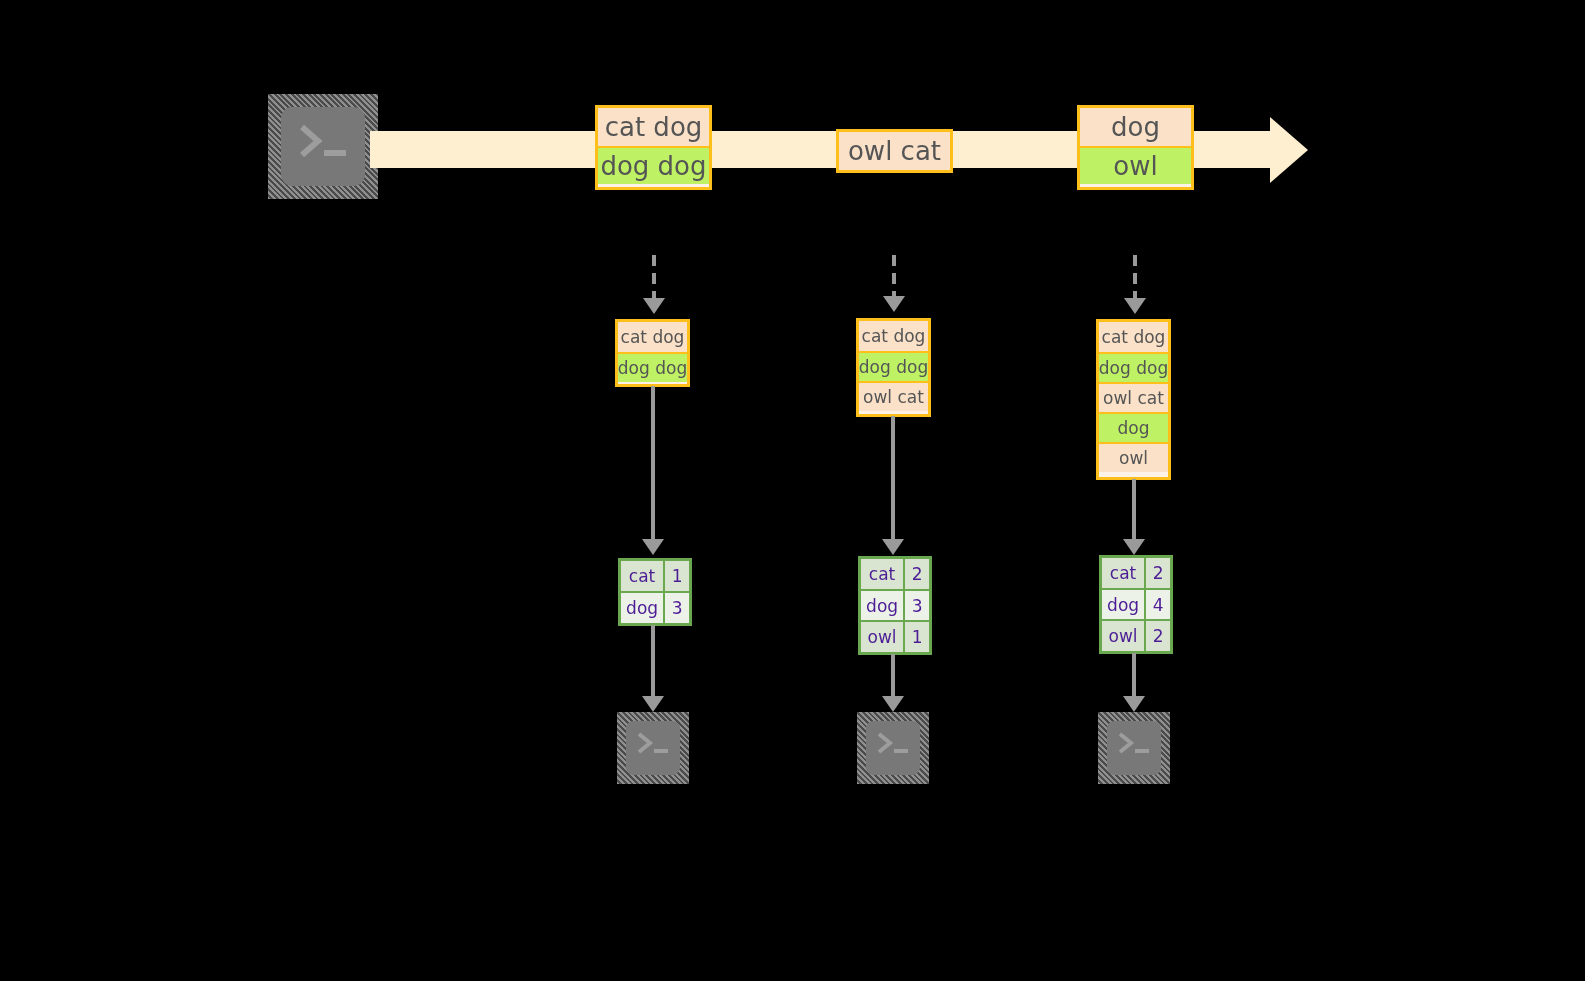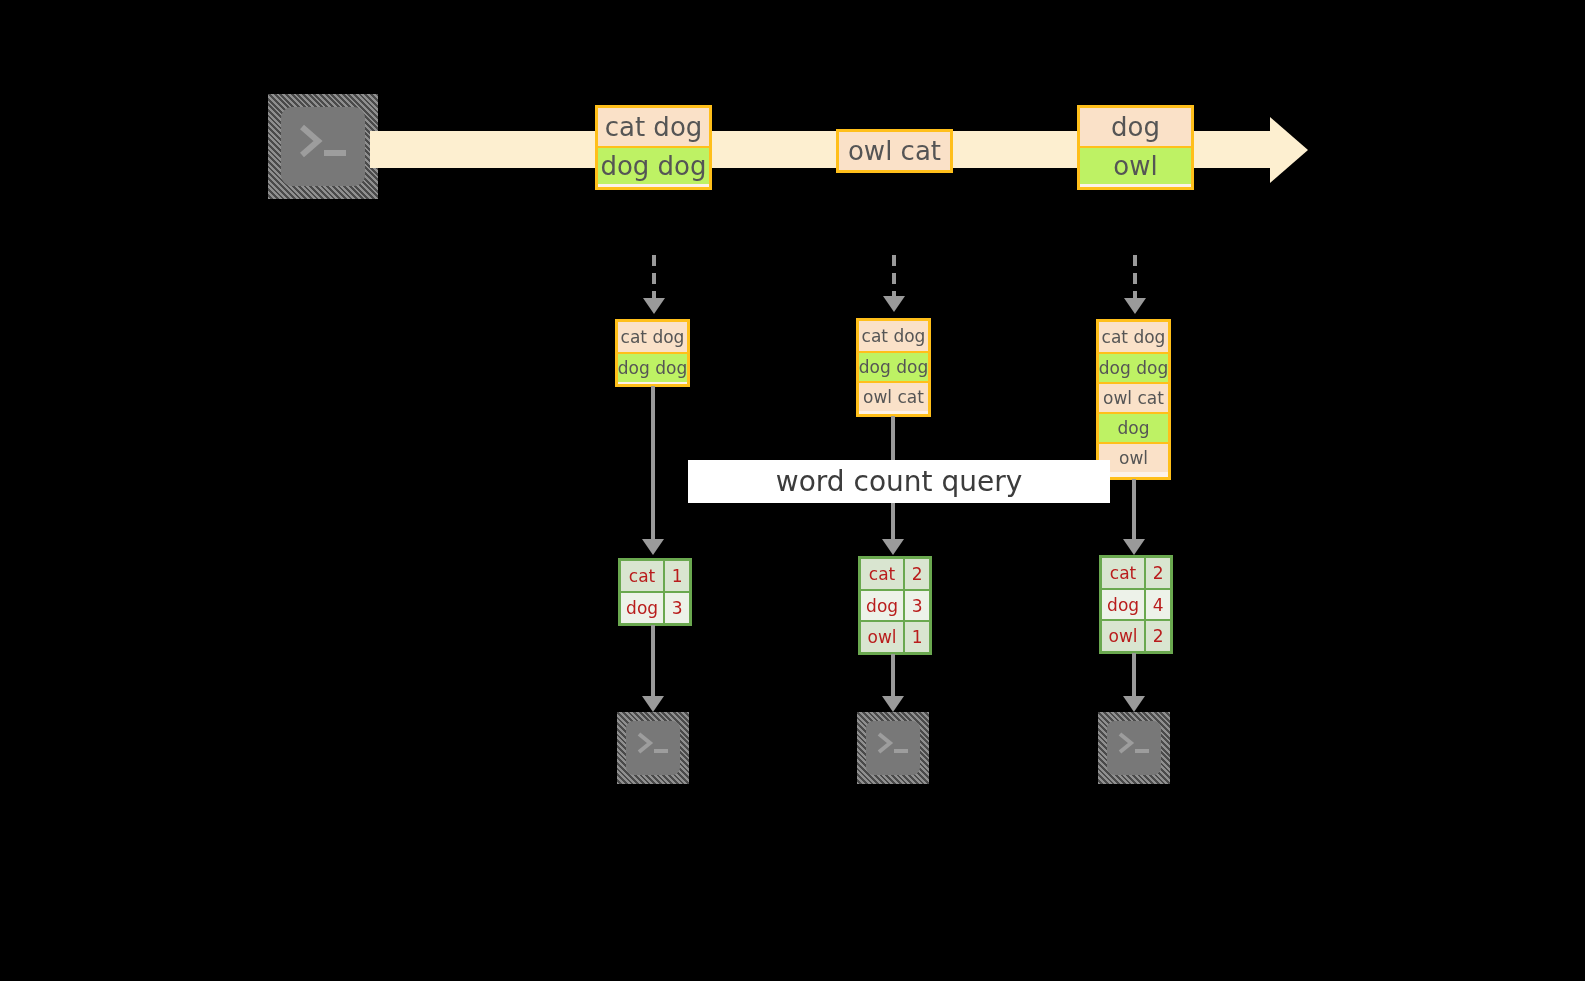--- a/index.html
+++ b/index.html
@@ -92,21 +92,21 @@
   .restable .trow {
     display: flex;
     height: 30px;
   }
   .restable .trow + .trow { border-top: 2px solid #6AA84F; }
   .restable .tcell {
     box-sizing: border-box;
     display: flex;
     align-items: center;
     justify-content: center;
-    color: #b91c1c;
+    color: #4c1d95;
     font-size: 17px;
     text-align: center;
   }
   .restable .tcell.key { width: 46px; }
   .restable .tcell.val { width: 28px; border-left: 2px solid #6AA84F; }
   .restable .trow.dark .tcell { background: #D9E5D0; }
   .restable .trow.light .tcell { background: #EDF2E9; }
 
   
   .conn {
@@ -199,23 +199,20 @@
 
   <div class="conn" style="left:651px; top:386px; height:155px;"></div>
   <div class="arrowhead" style="left:642px; top:539px;"></div>
 
   <div class="conn" style="left:891px; top:416px; height:125px;"></div>
   <div class="arrowhead" style="left:882px; top:539px;"></div>
 
   <div class="conn" style="left:1132px; top:479px; height:62px;"></div>
   <div class="arrowhead" style="left:1123px; top:539px;"></div>
 
-  <div class="labelband" style="left:688px; top:460px; width:422px; height:43px; font-size:28px;">
-    <span>word count query</span>
-  </div>
 
   <div class="restable" style="left:618px; top:558px; width:74px; height:68px;">
     <div class="trow dark">
       <div class="tcell key">cat</div>
       <div class="tcell val">1</div>
     </div>
     <div class="trow light">
       <div class="tcell key">dog</div>
       <div class="tcell val">3</div>
     </div>

